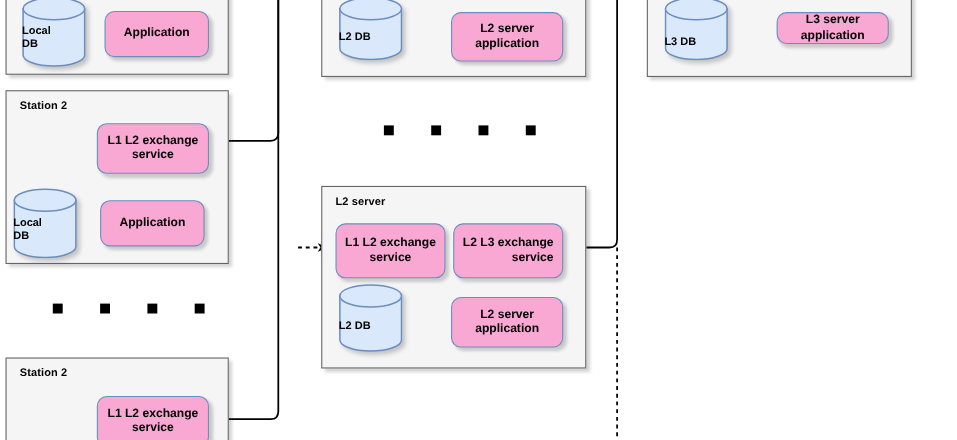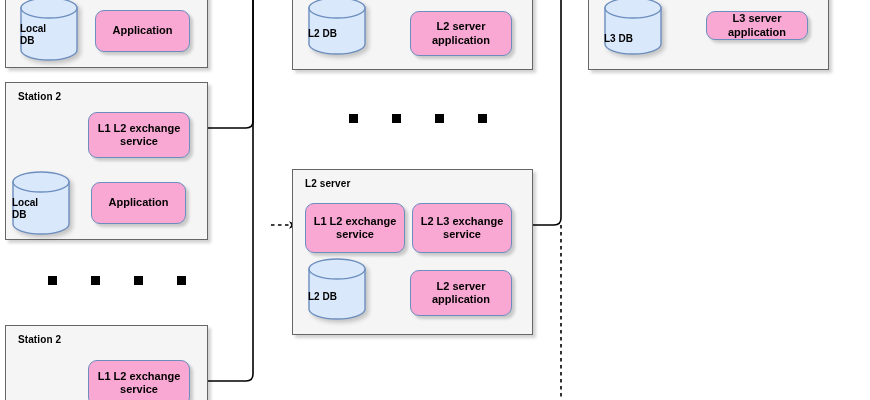--- a/index.html
+++ b/index.html
@@ -225,21 +225,21 @@
 
   <div class="container-box" style="left:292px; top:169px; width:241px; height:166px;">
     <div class="container-title">L2 server</div>
   </div>
   <div class="node" style="left:305px; top:203px; width:100px; height:50px;">
     <span>
       <span>L1 L2 exchange</span><br>
       <span>service</span>
     </span>
   </div>
-  <div class="node" style="left:412px; top:203px; width:100px; height:50px;">
+  <div class="node" style="left:412px; top:203px; width:100px; height:50px;text-align:right;">
     <span>
       <span>L2 L3 exchange</span><br>
       <span>service</span>
     </span>
   </div>
   <div class="db" style="left:308px; top:258px; width:58px; height:62px;">
     <svg viewBox="0 0 58 62" preserveAspectRatio="none">
       <path d="M1,11 L1,51 A28,10 0 0 0 57,51 L57,11 Z" fill="#dae8fc" stroke="#6c8ebf" stroke-width="1.4"></path>
       <ellipse cx="29" cy="11" rx="28" ry="10" fill="#dae8fc" stroke="#6c8ebf" stroke-width="1.4"></ellipse>
     </svg>

